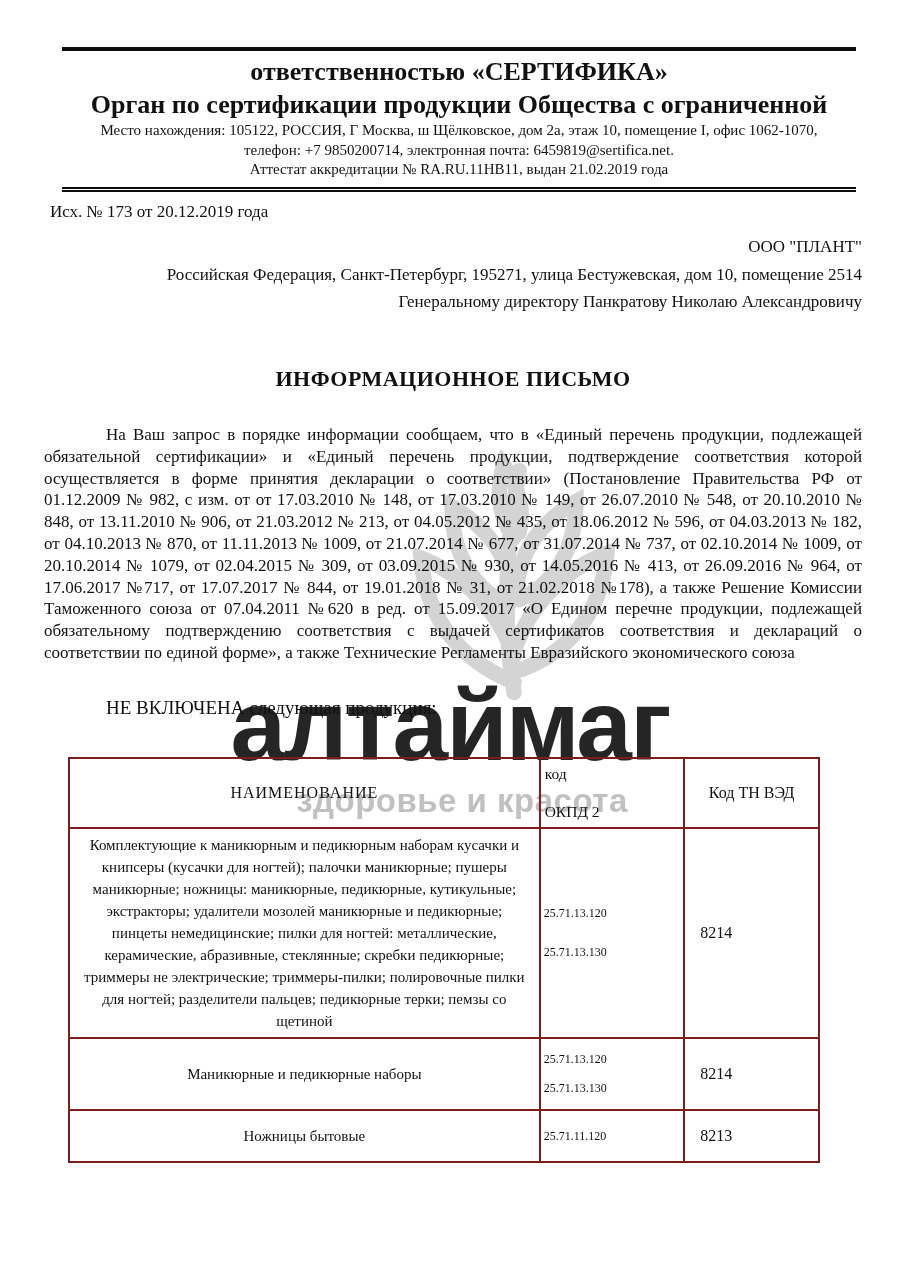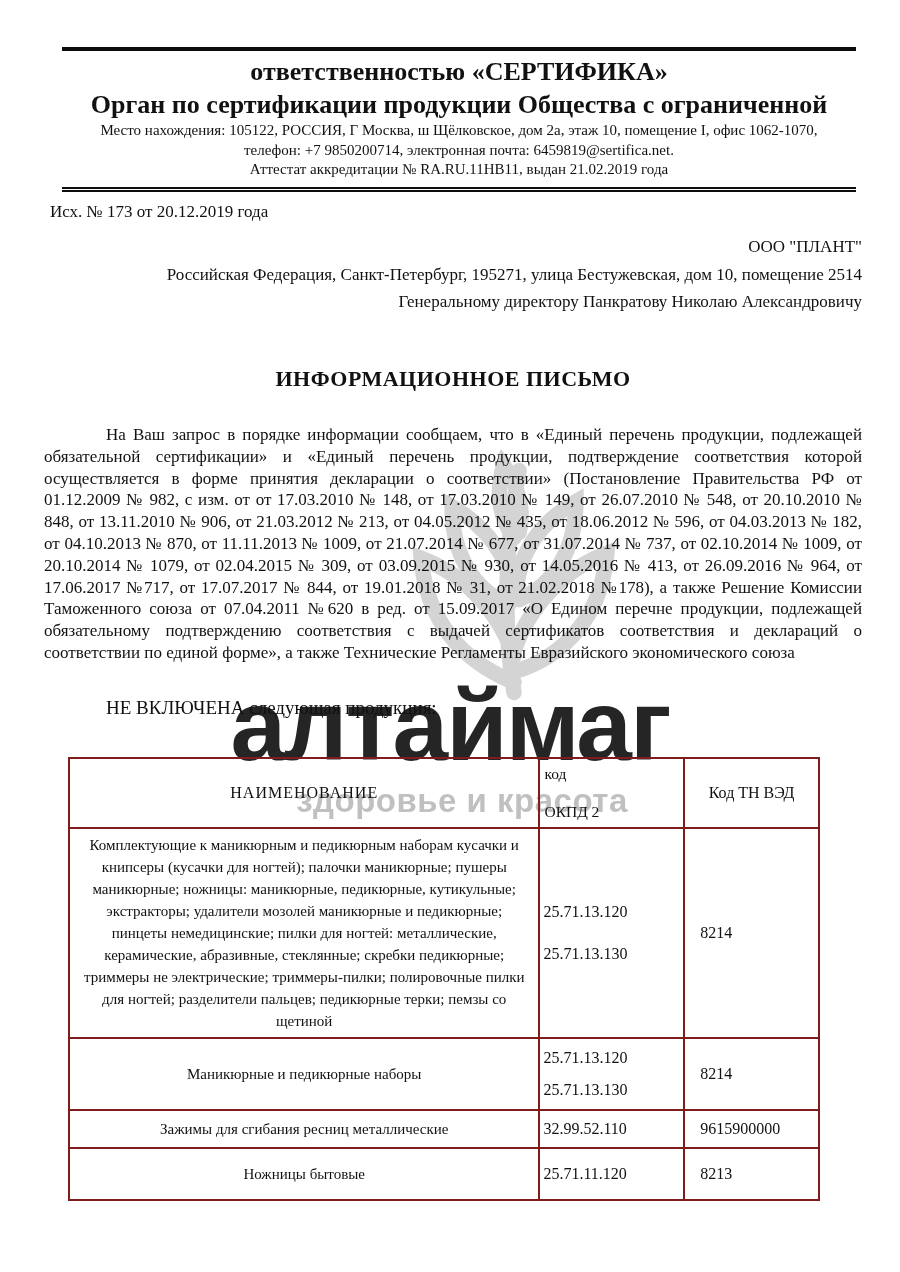--- a/index.html
+++ b/index.html
@@ -69,21 +69,21 @@
     vertical-align:middle;
   }
   .col-name  { width:472px; }
   .col-okpd  { width:145px; }
   .col-tnved { width:135px; }
   th.hdr-name { font-size:16px; font-weight:bold; letter-spacing:1px; text-align:center; height:70px; }
   th.hdr-okpd { vertical-align:top; text-align:left; font-size:15.5px; padding:2px 4px; }
   th.hdr-okpd .second { margin-top:20px; }
   th.hdr-tnved { text-align:center; font-size:16px; }
   td.name-cell { text-align:center; font-size:15px; line-height:22px; padding:0 10px; }
-  td.okpd-cell { text-align:left; font-size:16px; padding:2px 2px 2px 3px; }
+  td.okpd-cell { text-align:left; font-size:12px; padding:2px 2px 2px 3px; }
   td.okpd-cell .second { margin-top:24px; }
   td.okpd-cell.tight .second { margin-top:14px; }
   td.tnved-cell { text-align:left; font-size:16px; padding-left:15px; }
   tr.row-1 td { height:210px; }
   tr.row-2 td { height:72px; }
   tr.row-3 td { height:38px; }
   tr.row-4 td { height:52px; }
 </style>
 </head>
 <body>
@@ -149,27 +149,20 @@
       <td class="tnved-cell">8214</td>
     </tr>
     <tr class="row-2">
       <td class="name-cell">Маникюрные и педикюрные наборы</td>
       <td class="okpd-cell tight">
         <div>25.71.13.120</div>
         <div class="second">25.71.13.130</div>
       </td>
       <td class="tnved-cell">8214</td>
     </tr>
-    <tr class="row-3">
-      <td class="name-cell">Зажимы для сгибания ресниц металлические</td>
-      <td class="okpd-cell">
-        <div>32.99.52.110</div>
-      </td>
-      <td class="tnved-cell">9615900000</td>
-    </tr>
     <tr class="row-4">
       <td class="name-cell">Ножницы бытовые</td>
       <td class="okpd-cell">
         <div>25.71.11.120</div>
       </td>
       <td class="tnved-cell">8213</td>
     </tr>
   </tbody>
     </table>
 

